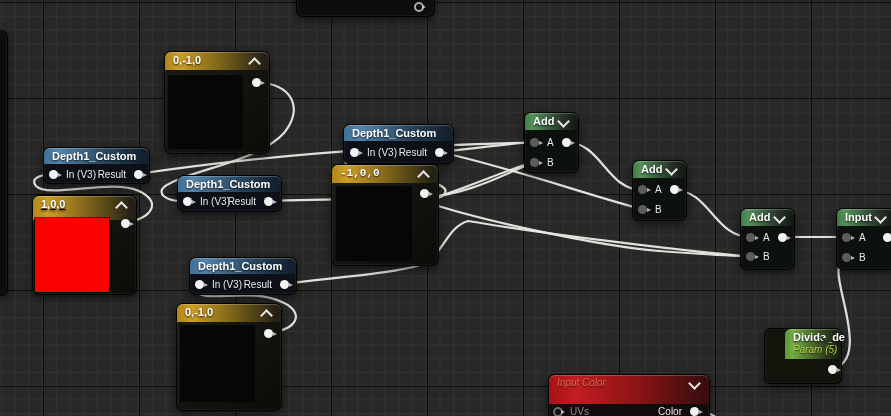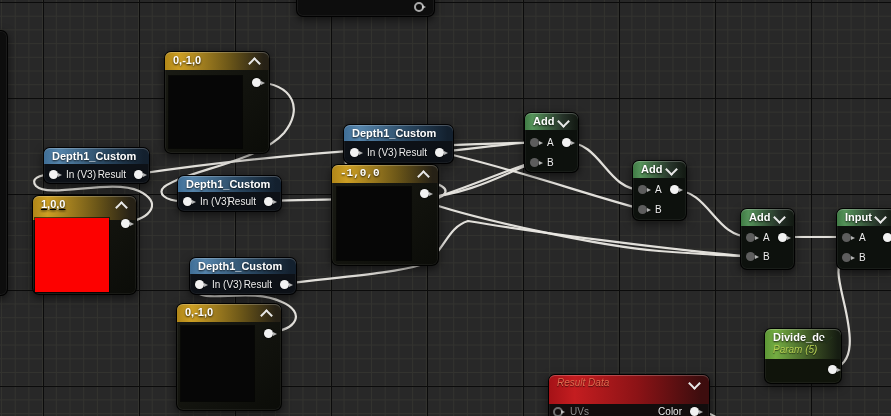--- a/index.html
+++ b/index.html
@@ -184,30 +184,30 @@
           <span class="title">Input</span>
           <span class="chev down"></span>
         </div>
         <span class="pin gray" style="top: 24px; left: 5px;"></span>
         <span class="plabel" style="top: 23px; left: 22px;">A</span>
         <span class="pin white" style="top: 24px; right: 3px;"></span>
         <span class="pin gray" style="top: 44px; left: 5px;"></span>
         <span class="plabel" style="top: 43px; left: 22px;">B</span>
       </div>
       <div class="node kind-param" style="left: 764px; top: 328px; width: 76px; height: 54px;">
-        <div class="hdr" style="height: 30px;">
+        <div class="hdr" style="height: 30px; margin-left: 20px;">
           <span class="title">Divide_de</span>
           <span class="subtitle" style="color: rgb(181, 207, 82);">Param (5)</span>
           <span class="chev down" style="border-color: rgb(34, 48, 26);"></span>
         </div>
         <span class="pin white" style="top: 36px; right: 4px;"></span>
       </div>
       <div class="node kind-scene" style="left: 548px; top: 374px; width: 160px; height: 48px;">
         <div class="hdr" style="height: 29px;">
-          <span class="subtitle" style="color: rgb(224, 106, 78);">Result Data</span>
+          <span class="subtitle" style="color: rgb(224, 106, 78);">Input Color</span>
           <span class="chev down"></span>
         </div>
         <span class="pin hollow dim" style="top: 32px; left: 4px;"></span>
         <span class="plabel" style="color: rgb(143, 143, 143); top: 31px; left: 21px;">UVs</span>
         <span class="pin white" style="top: 32px; right: 10px;"></span>
         <span class="plabel" style="top: 31px; right: 27px;">Color</span>
       </div>
     </div>
 </div>
 

